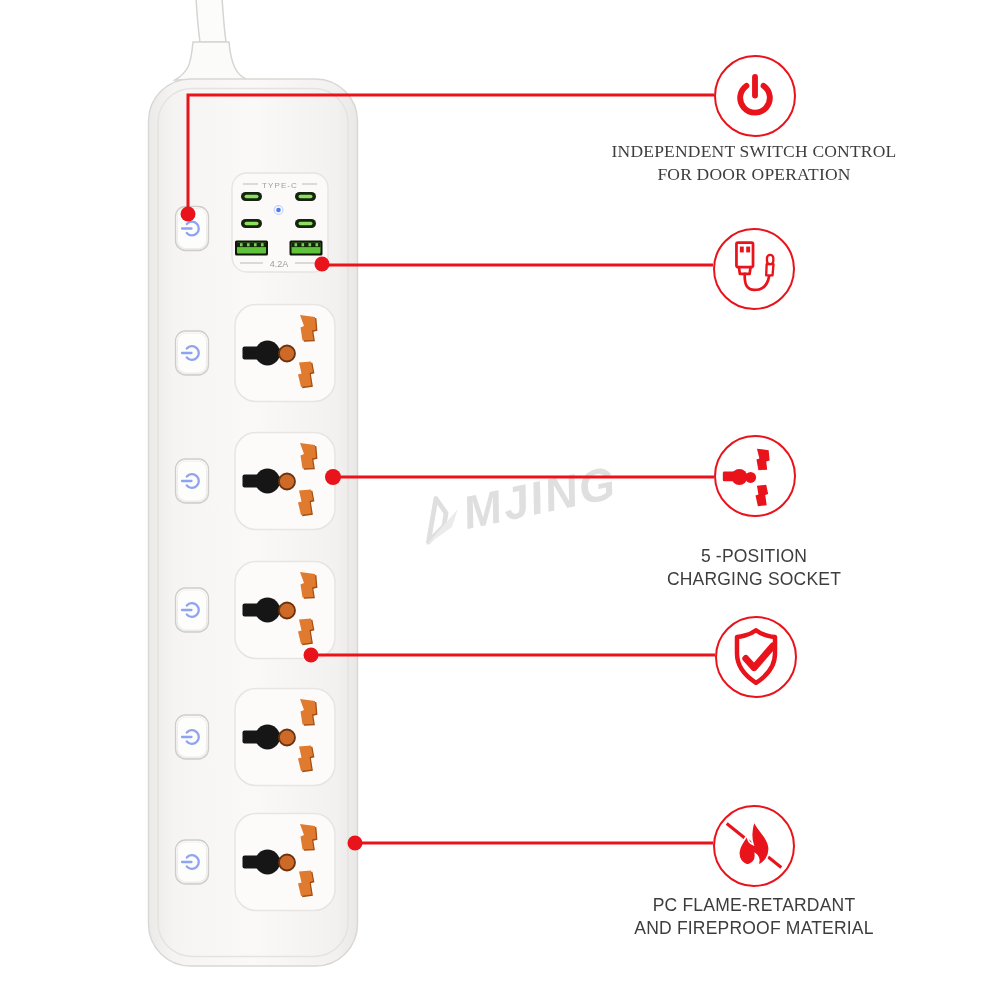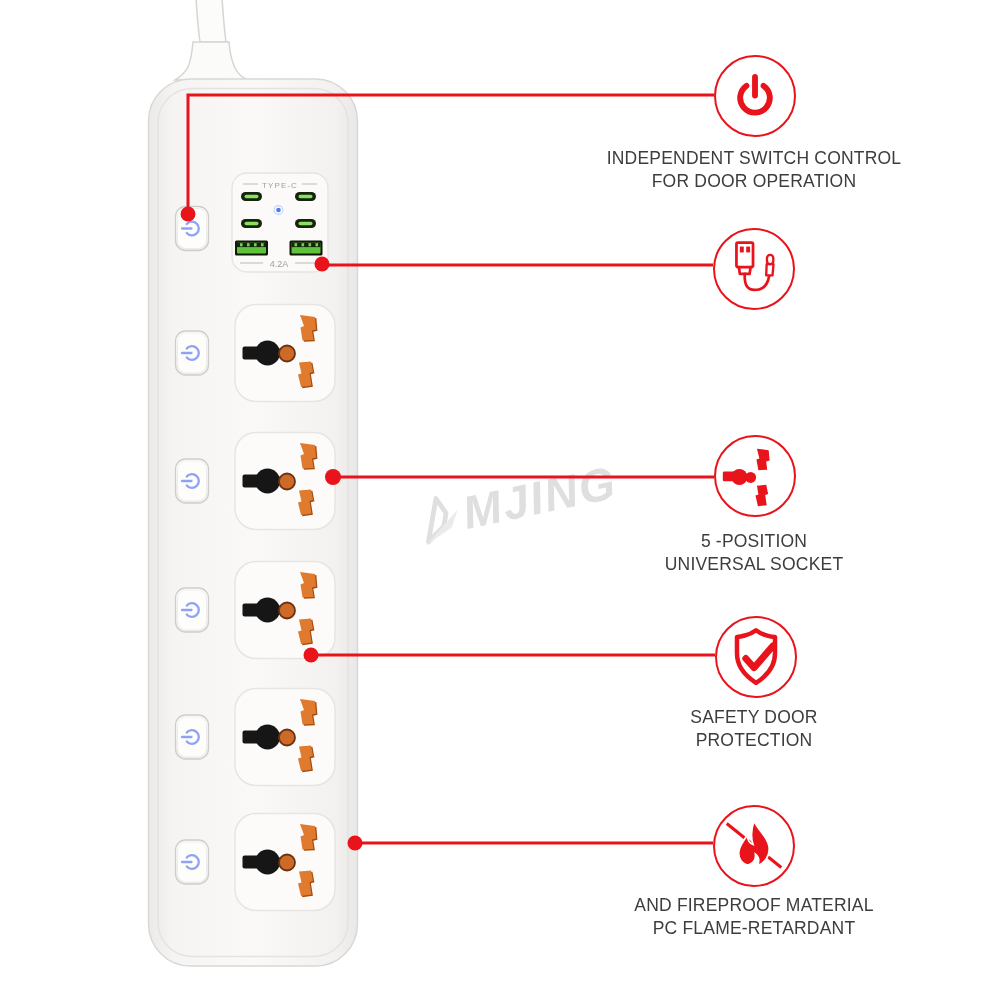--- a/index.html
+++ b/index.html
@@ -145,21 +145,21 @@
   </svg>
 
   <div class="callout-circle" style="left:714px;top:55px;">
     <svg width="78" height="78" viewBox="0 0 80 80">
       <g stroke="#e8131b" stroke-width="6" fill="none" stroke-linecap="round">
         <path d="M 31.2 29.5 A 15.2 15.2 0 1 0 48.8 29.5"></path>
         <line x1="40" y1="20.5" x2="40" y2="39.5"></line>
       </g>
     </svg>
   </div>
-  <div class="callout-text" style="left:534px;top:147px;">
+  <div class="callout-text" style="left:534px;top:140px;font-family:Liberation Serif, serif;">
     <span>INDEPENDENT SWITCH CONTROL</span>
     <span>FOR DOOR OPERATION</span>
   </div>
 
   <div class="callout-circle" style="left:713px;top:228px;">
     <svg width="78" height="78" viewBox="0 0 80 80">
       <g stroke="#e8131b" fill="none" stroke-width="2.8" stroke-linecap="round" stroke-linejoin="round">
         <rect x="22" y="13" width="17" height="25" rx="1.5"></rect>
         <path d="M 24.5 38 L 25.5 45 M 36.5 38 L 35.5 45 M 25.5 45 L 35.5 45"></path>
         <path d="M 30.5 45 C 30 57 33.5 61.5 40.5 61.5 C 49 61.5 54 57 55.5 47.5"></path>
@@ -175,40 +175,36 @@
     <svg width="78" height="78" viewBox="0 0 80 80">
       <g fill="#e8131b">
         <rect x="7" y="35.5" width="15" height="10" rx="1.5"></rect>
         <circle cx="24" cy="41" r="8.2"></circle>
         <circle cx="35.5" cy="41.5" r="5.6"></circle>
         <path d="M 42 12 L 54 13.5 L 55 24 L 51.5 25 L 52.5 33.5 L 43.5 34 L 41.5 23 L 44.5 22 Z"></path>
         <path d="M 42 50 L 51.5 49 L 53.5 58.5 L 50.5 59.5 L 52 70 L 43 71 L 40.5 60 L 43.5 59 Z"></path>
       </g>
     </svg>
   </div>
-  <div class="callout-text" style="left:534px;top:530px;">
+  <div class="callout-text" style="left:534px;top:545px;">
     <span>5 -POSITION</span>
-    <span>UNIVERSAL SOCKET</span>
+    <span>CHARGING SOCKET</span>
   </div>
 
   <div class="callout-circle" style="left:715px;top:616px;">
     <svg width="78" height="78" viewBox="0 0 80 80">
       <path d="M 40 12.5 C 36 15.5 32.5 17 28.5 18 C 25.5 18.8 22.8 19.3 20.5 19.5 L 20.5 36.5 C 20.5 50.5 29 59.5 40 66.5 C 51 59.5 59.5 50.5 59.5 36.5 L 59.5 19.5 C 57.2 19.3 54.5 18.8 51.5 18 C 47.5 17 44 15.5 40 12.5 Z" fill="none" stroke="#e8131b" stroke-width="4.6" stroke-linejoin="round"></path>
       <path d="M 29.5 41.5 L 38 51 L 57.5 28.5" fill="none" stroke="#e8131b" stroke-width="7" stroke-linecap="round" stroke-linejoin="round"></path>
     </svg>
   </div>
-  <div class="callout-text" style="left:534px;top:706px;">
-    <span>SAFETY DOOR</span>
-    <span>PROTECTION</span>
-  </div>
 
   <div class="callout-circle" style="left:713px;top:805px;">
     <svg width="78" height="78" viewBox="0 0 80 80">
       <line x1="12" y1="17" x2="68" y2="62" stroke="#e8131b" stroke-width="3.2"></line>
       <path d="M 40 14 C 44 24 54 30 55.5 41 C 56.5 50 51 58 43.5 60 C 45.5 56 45 51.5 41.5 48.5 C 42 53 39.5 57.5 34 59.5 C 27.5 58.5 23.5 52.5 24.5 45.5 C 25.5 38.5 30 34.5 33 28.5 C 33.5 34.5 36 37.5 39 38.5 C 36.5 31 37 23 40 14 Z" fill="#e8131b" stroke="#ffffff" stroke-width="1.8"></path>
     </svg>
   </div>
   <div class="callout-text" style="left:534px;top:894px;">
+    <span>PC FLAME-RETARDANT</span>
     <span>AND FIREPROOF MATERIAL</span>
-    <span>PC FLAME-RETARDANT</span>
   </div>
 
 </div>
 
 </body></html>

